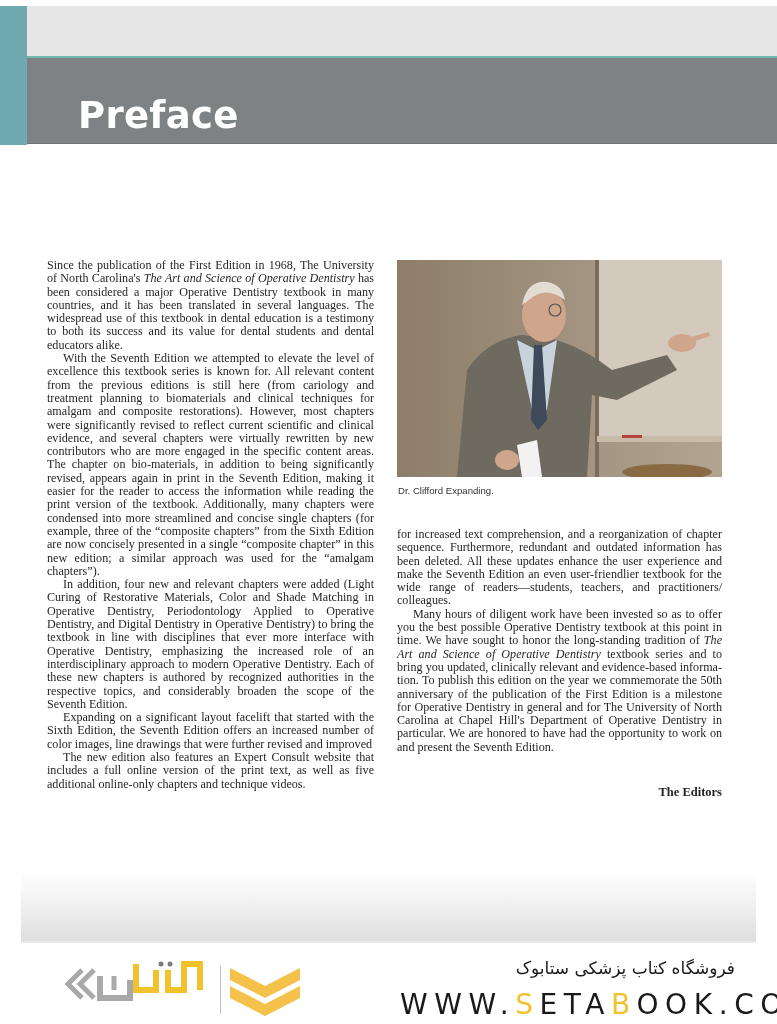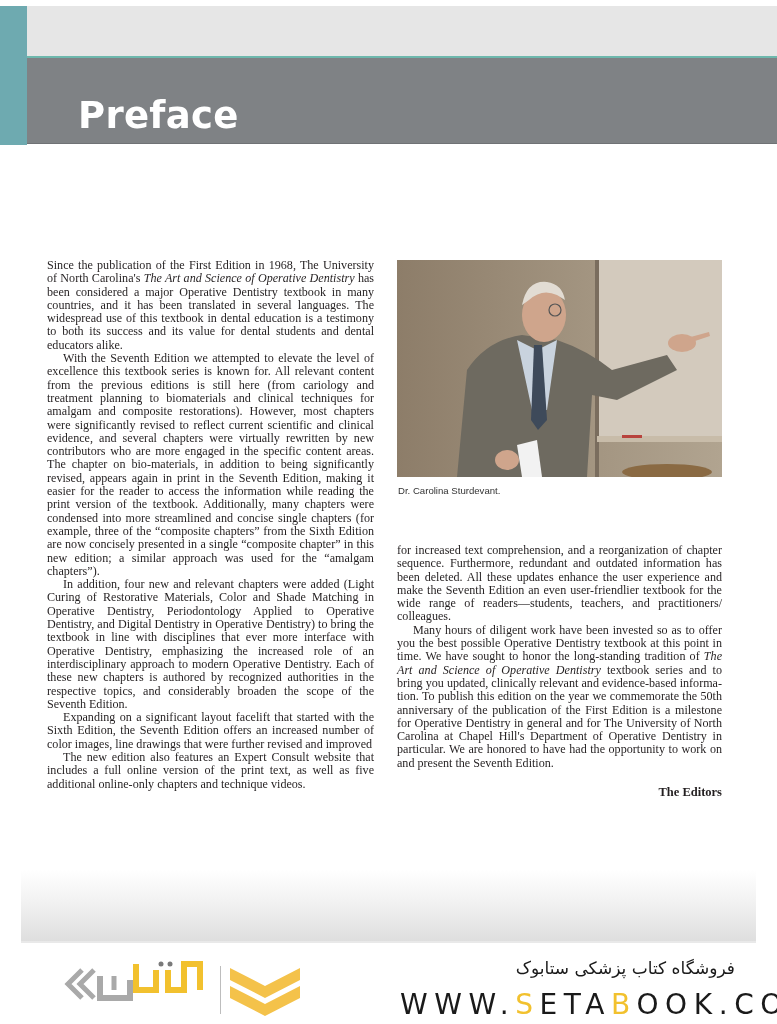--- a/index.html
+++ b/index.html
@@ -10,21 +10,21 @@
     .teal-bar { position: absolute; left: 0; top: 6px; width: 27px; height: 139px; background: #6eaab0; }
     .light-band { position: absolute; left: 27px; top: 6px; width: 750px; height: 50px; background: #e6e6e6; }
     .accent-line { position: absolute; left: 27px; top: 56px; width: 750px; height: 2px; background: #6eb8ad; }
     .title-band { position: absolute; left: 27px; top: 58px; width: 750px; height: 86px; background: #7f8285; border-bottom: 1px solid #6f7275; }
     .page-title { position: absolute; left: 66px; top: 94px; font-family: "DejaVu Sans", sans-serif; font-weight: 700; font-size: 37px; color: #ffffff; letter-spacing: 0.3px; line-height: 44px; margin-left: 12px; }
 
     .col { position: absolute; font-size: 12.1px; line-height: 13.3px; text-align: justify; hyphens: manual; }
     .col p { text-indent: 0; }
     .col p.ind { text-indent: 16px; }
     .col-left { left: 47px; top: 259px; width: 327px; }
-    .col-right { left: 397px; top: 544px; width: 325px; }
+    .col-right { left: 397px; top: 528px; width: 325px; }
     i { }
 
     .photo { position: absolute; left: 397px; top: 260px; width: 325px; height: 217px; overflow: hidden; background: #8f8070; }
     .caption { position: absolute; left: 398px; top: 485px; font-family: "Liberation Sans", sans-serif; font-size: 9.6px; color: #333; }
 
     .signature { position: absolute; right: 55px; top: 785px; font-weight: bold; font-size: 12.5px; }
 
     .shadow-band { position: absolute; left: 21px; top: 870px; width: 735px; height: 72px;
       background: linear-gradient(180deg, #ffffff 0%, #f3f3f3 40%, #dedede 100%); }
     .shadow-band::after { content:""; position:absolute; left:0; right:0; bottom:-1px; height:2px; background:#e9e9e9; }
@@ -75,21 +75,21 @@
     <path d="M137 85 L145 85 L150 160 L141 170 L134 160 Z" fill="#3e4a5a"></path>
     <ellipse cx="147" cy="55" rx="22" ry="27" fill="#cfa58c"></ellipse>
     <path d="M125 45 Q130 20 150 22 Q165 24 168 40 L160 35 Q145 28 132 40 Z" fill="#e2dcd3"></path>
     <circle cx="158" cy="50" r="6" fill="none" stroke="#555" stroke-width="1.2"></circle>
     <ellipse cx="285" cy="83" rx="14" ry="9" fill="#cfa58c"></ellipse>
     <path d="M290 78 L312 72 L313 76 L295 82 Z" fill="#cfa58c"></path>
     <ellipse cx="110" cy="200" rx="12" ry="10" fill="#cfa58c"></ellipse>
     <path d="M120 185 L140 180 L145 217 L125 217 Z" fill="#f2f2f2"></path>
   </svg>
 </div>
-<div class="caption">Dr. Carolina Sturdevant.</div>
+<div class="caption">Dr. Clifford Expanding.</div>
 
 <div class="col col-right">
   <p>for increased text comprehension, and a reorganization of chapter sequence. Furthermore, redundant and outdated information has been deleted. All these updates enhance the user experience and make the Seventh Edition an even user-friendlier textbook for the wide range of readers—students, teachers, and practitioners/ colleagues.</p>
   <p class="ind"><span>Many hours of diligent work have been invested so as to offer you the best possible Operative Dentistry textbook at this point in time. We have sought to honor the long-standing tradition of </span><i>The Art and Science of Operative Dentistry</i><span> textbook series and to bring you updated, clinically relevant and evidence-based informa-tion. To publish this edition on the year we commemorate the 50th anniversary of the publication of the First Edition is a milestone for Operative Dentistry in general and for The University of North Carolina at Chapel Hill's Department of Operative Dentistry in particular. We are honored to have had the opportunity to work on and present the Seventh Edition.</span></p>
 </div>
 <div class="signature">The Editors</div>
 
 <div class="shadow-band"></div>
 
 <div class="logo">

